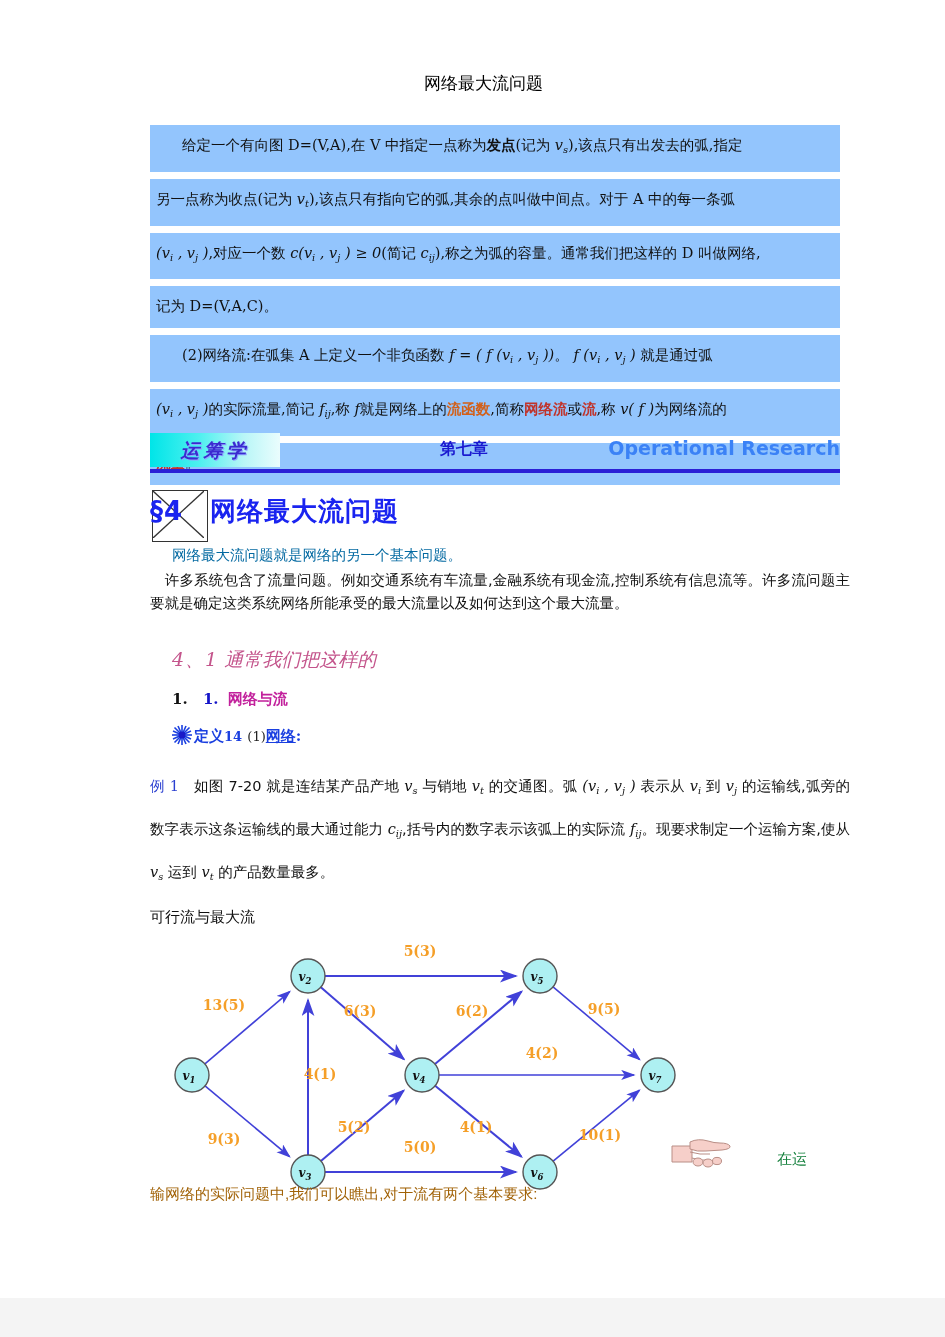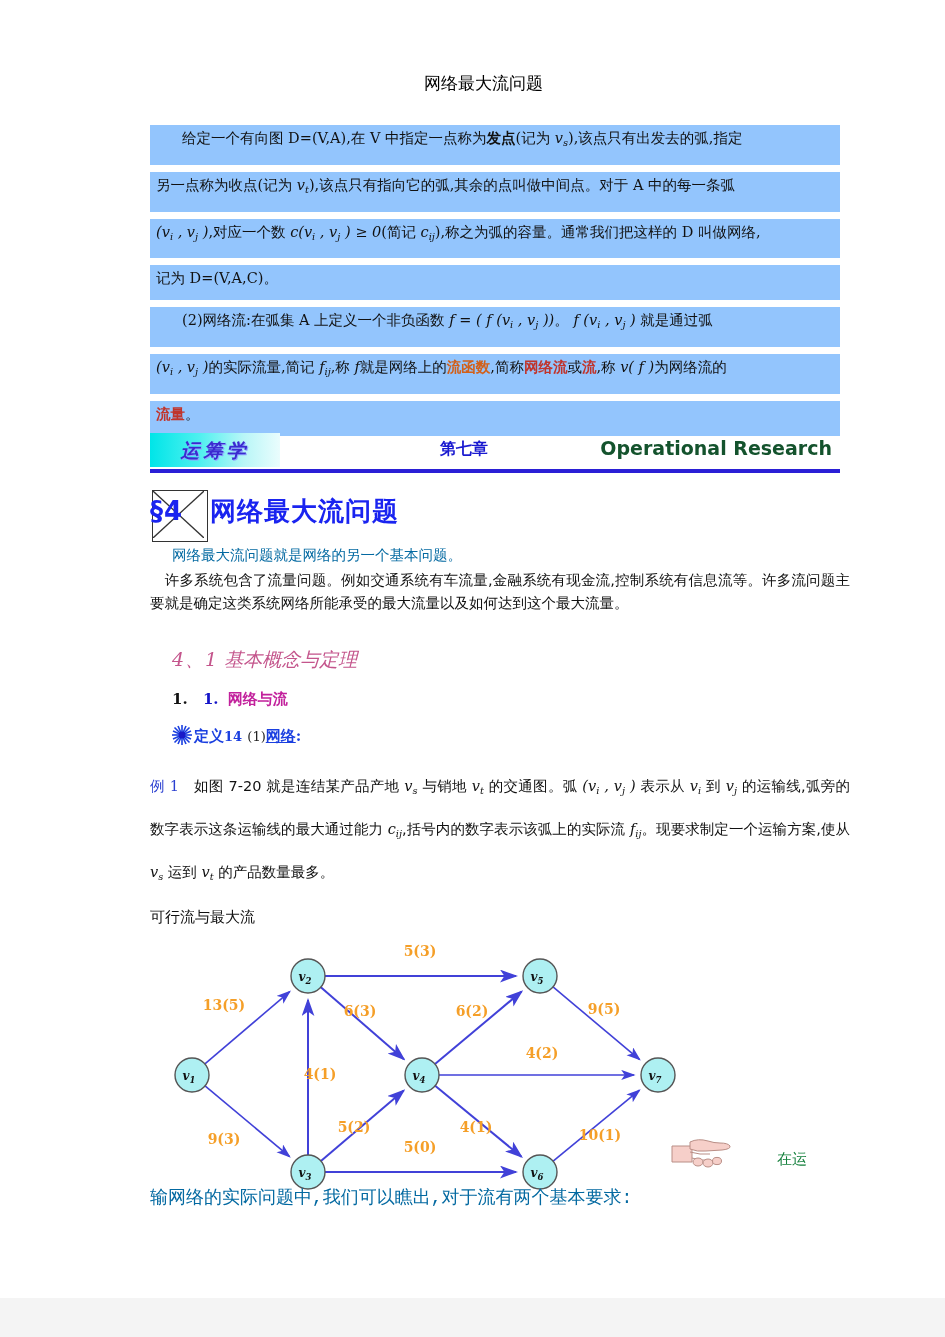--- a/index.html
+++ b/index.html
@@ -29,21 +29,21 @@
   .hl-block{
     position:absolute;
     left:128px; top:103px;
     width:690px;
   }
   .hl-line{
     background:#93c5fd;
     color:#111;
     font-size:14.5px;
     line-height:26px;
-    padding:0 6px 9px 6px;
+    padding:7px 6px 9px 6px;
     margin-bottom:7px;
     white-space:nowrap;
     font-family:"DejaVu Serif","Liberation Serif",serif;
   }
   .hl-line.last{margin-bottom:0;}
   .indent{display:inline-block;width:26px;}
   .mi{font-family:"DejaVu Serif","Liberation Serif",serif;font-style:italic;}
   .sub{font-size:.68em;vertical-align:-0.28em;font-style:italic;}
   .bold-k{font-weight:bold;}
   .red-k{color:#c0342b;font-weight:bold;}
@@ -63,22 +63,22 @@
     color:#3b2bd0;
     text-shadow:1px 1px 0 #8fa5ff;
     letter-spacing:4px;
   }
   .banner-ch{
     position:absolute;left:290px;top:6px;
     font-size:16px;font-weight:bold;color:#1a1ad0;
     font-family:"DejaVu Serif","Liberation Serif",serif;
   }
   .banner-en{
-    position:absolute;right:8px;top:4px;
-    font-size:19px;font-weight:bold;color:#14532d;
+    position:absolute;right:0;top:4px;
+    font-size:19px;font-weight:bold;color:#3b82f6;
     font-family:"DejaVu Sans","Liberation Sans",sans-serif;
   }
   .banner-rule{
     position:absolute;left:0;top:36px;width:690px;height:4px;background:#2a1fd6;
   }
 
   
   .ph-box{
     position:absolute;left:130px;top:468px;width:54px;height:50px;
     border:1.5px solid #333;background:#fff;
@@ -144,22 +144,22 @@
   .hand{
     position:absolute;left:648px;top:1110px;width:62px;height:40px;
   }
   .zaiyun{
     position:absolute;left:755px;top:1128px;
     font-size:15px;color:#15803d;
     font-family:"DejaVu Sans","Liberation Sans",sans-serif;
   }
   .bottom-line{
     position:absolute;left:128px;top:1163px;
-    font-size:18px;color:#0369a1;
-    font-family:Liberation Mono, monospace;
+    font-size:15px;color:#a16207;
+    font-family:Liberation Sans, sans-serif;
   }
 </style>
 </head>
 <body>
 
 <div class="page">
   <div class="page-inner">
 
     <div class="doc-title">网络最大流问题</div>
 
@@ -189,21 +189,21 @@
       </svg>
     </div>
     <div class="sec-title">§4　网络最大流问题</div>
 
     <div class="green-line">网络最大流问题就是网络的另一个基本问题。</div>
 
     <div class="body-p" id="p-intro">　许多系统包含了流量问题。例如交通系统有车流量,金融系统有现金流,控制系统有信息流等。许多流问题主要就是确定这类系统网络所能承受的最大流量以及如何达到这个最大流量。</div>
 
     <div class="h-41">
       <span class="num">4、1</span>
-      <span>基本概念与定理</span>
+      <span>通常我们把这样的</span>
     </div>
 
     <div class="h-net">
       <span class="b1">1.</span>
       <span class="b2">1.</span>
       <span class="b3">网络与流</span>
     </div>
 
     <div class="h-def">
       <span class="star">

